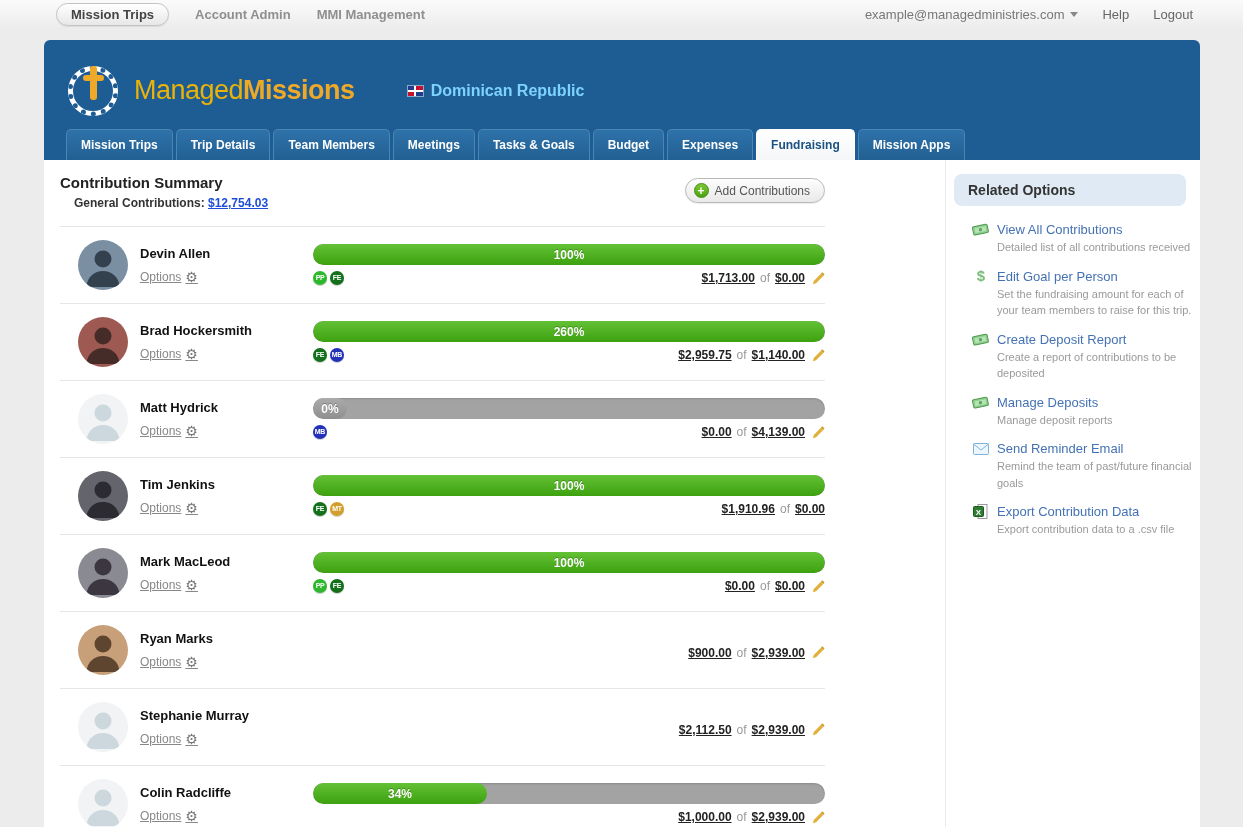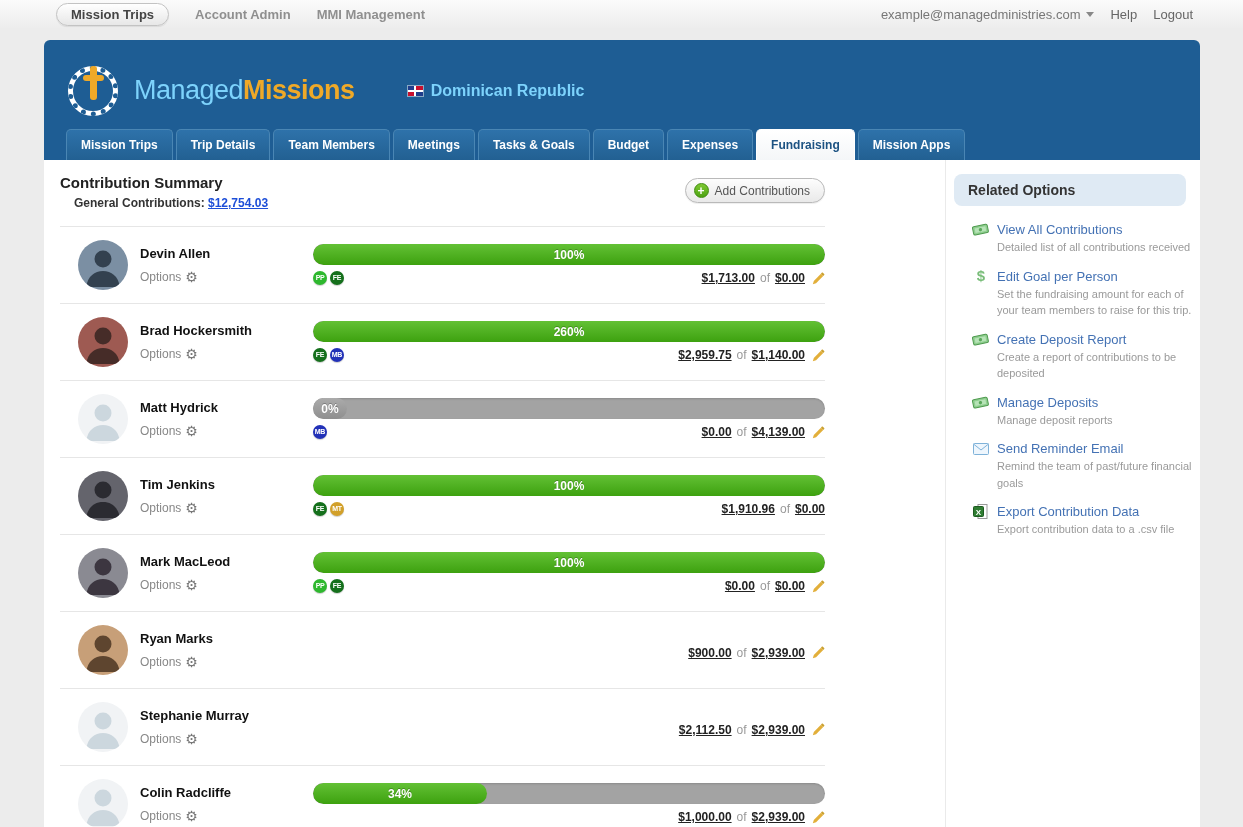--- a/index.html
+++ b/index.html
@@ -9,41 +9,41 @@
 
   
   .topbar { height:28px; background:linear-gradient(#fbfbfb,#ededed);
     display:flex; align-items:center; justify-content:space-between;
     padding:0 50px 0 56px; }
   .topnav { display:flex; align-items:center; gap:26px; }
   .pillbtn { background:linear-gradient(#ffffff,#e7e7e7); border:1px solid #c3c3c3;
     border-radius:12px; padding:3px 14px; font-size:13px; font-weight:bold; color:#444;
     box-shadow:0 1px 1px rgba(0,0,0,.08); cursor:pointer; }
   .toplink { font-size:13px; font-weight:bold; color:#8f8f8f; cursor:pointer; }
-  .topright { display:flex; align-items:flex-start; gap:16px; }
+  .topright { display:flex; align-items:flex-start; gap:24px; }
   .acctlink { font-size:13px; color:#777; display:flex; align-items:center; gap:6px; cursor:pointer; }
   .caret { width:0; height:0; border-left:4px solid transparent; border-right:4px solid transparent;
     border-top:5px solid #888; display:inline-block; }
   .quietlink { font-size:13px; color:#666; cursor:pointer; }
 
   
   .container { width:1156px; margin:12px 0 0 44px; }
   .bluehead { background:#1e5d94; border-radius:6px 6px 0 0; height:120px; position:relative; }
   .brandrow { display:flex; align-items:center; padding:16px 0 0 22px; height:85px; }
   .logo { width:54px; height:54px; position:relative; flex:0 0 auto; }
   .logo .ring { position:absolute; inset:2px; border-radius:50%;
     border:5px solid #fff; }
   .logo .ring:after { content:""; position:absolute; inset:-5px; border-radius:50%;
     border:5px dotted #1e5d94; }
   .logo .cross-v { position:absolute; left:24px; top:2px; width:7px; height:34px;
     background:#efa928; border-radius:3px; }
   .logo .cross-h { position:absolute; left:17px; top:11px; width:21px; height:6px;
     background:#efa928; border-radius:3px; }
   .brandtext { font-size:27px; margin-left:14px; letter-spacing:-0.5px; }
-  .brandtext .b1 { color:#7dd3fc; }
+  .brandtext .b1 { color:#eab308; }
   .brandtext .b2 { color:#efa928; font-weight:bold; }
   .tripwrap { display:flex; align-items:center; margin-left:52px; gap:7px; }
   .flag { width:17px; height:12px; background:#fff; display:grid;
     grid-template-columns:1fr 1fr; grid-template-rows:1fr 1fr; gap:2px; border:1px solid #8aa9c4; }
   .flag i { display:block; }
   .flag .q1 { background:#1f3d8c; } .flag .q2 { background:#c8102e; }
   .flag .q3 { background:#c8102e; } .flag .q4 { background:#1f3d8c; }
   .tripname { color:#7dd3fc; font-size:16px; font-weight:bold; }
 
   
@@ -80,21 +80,21 @@
 
   
   .rows { margin-top:16px; border-top:1px solid #e6e6e6; }
   .row { display:flex; align-items:center; padding:13px 0; border-bottom:1px solid #e6e6e6; }
   .avatar { width:50px; height:50px; border-radius:50%; margin-left:18px; overflow:hidden;
     flex:0 0 auto; cursor:pointer; }
   .avatar svg { width:100%; height:100%; display:block; }
   .person { width:185px; padding-left:12px; flex:0 0 auto; }
   .pname { font-size:13px; font-weight:bold; color:#111; }
   .options { margin-top:9px; font-size:12px; color:#888; display:flex; align-items:flex-end;
-    gap:4px; cursor:pointer; }
+    gap:4px; cursor:pointer;text-decoration:underline; }
   .gear { font-size:14px; color:#777; line-height:1; }
   .barcol { flex:1; padding-right:0; }
   .track { height:21px; border-radius:11px; background:#a3a3a3;
     box-shadow:inset 0 1px 2px rgba(0,0,0,.15); overflow:hidden; }
   .fill { height:21px; border-radius:11px; background:linear-gradient(#63c135,#3da10f);
     display:flex; align-items:center; justify-content:center; min-width:34px; }
   .fill.gray { background:linear-gradient(#ababab,#8f8f8f); }
   .pct { color:#fff; font-size:12px; font-weight:bold; text-shadow:0 -1px 0 rgba(0,0,0,.25); }
   .under { display:flex; align-items:center; justify-content:space-between; margin-top:5px;
     min-height:16px; }

